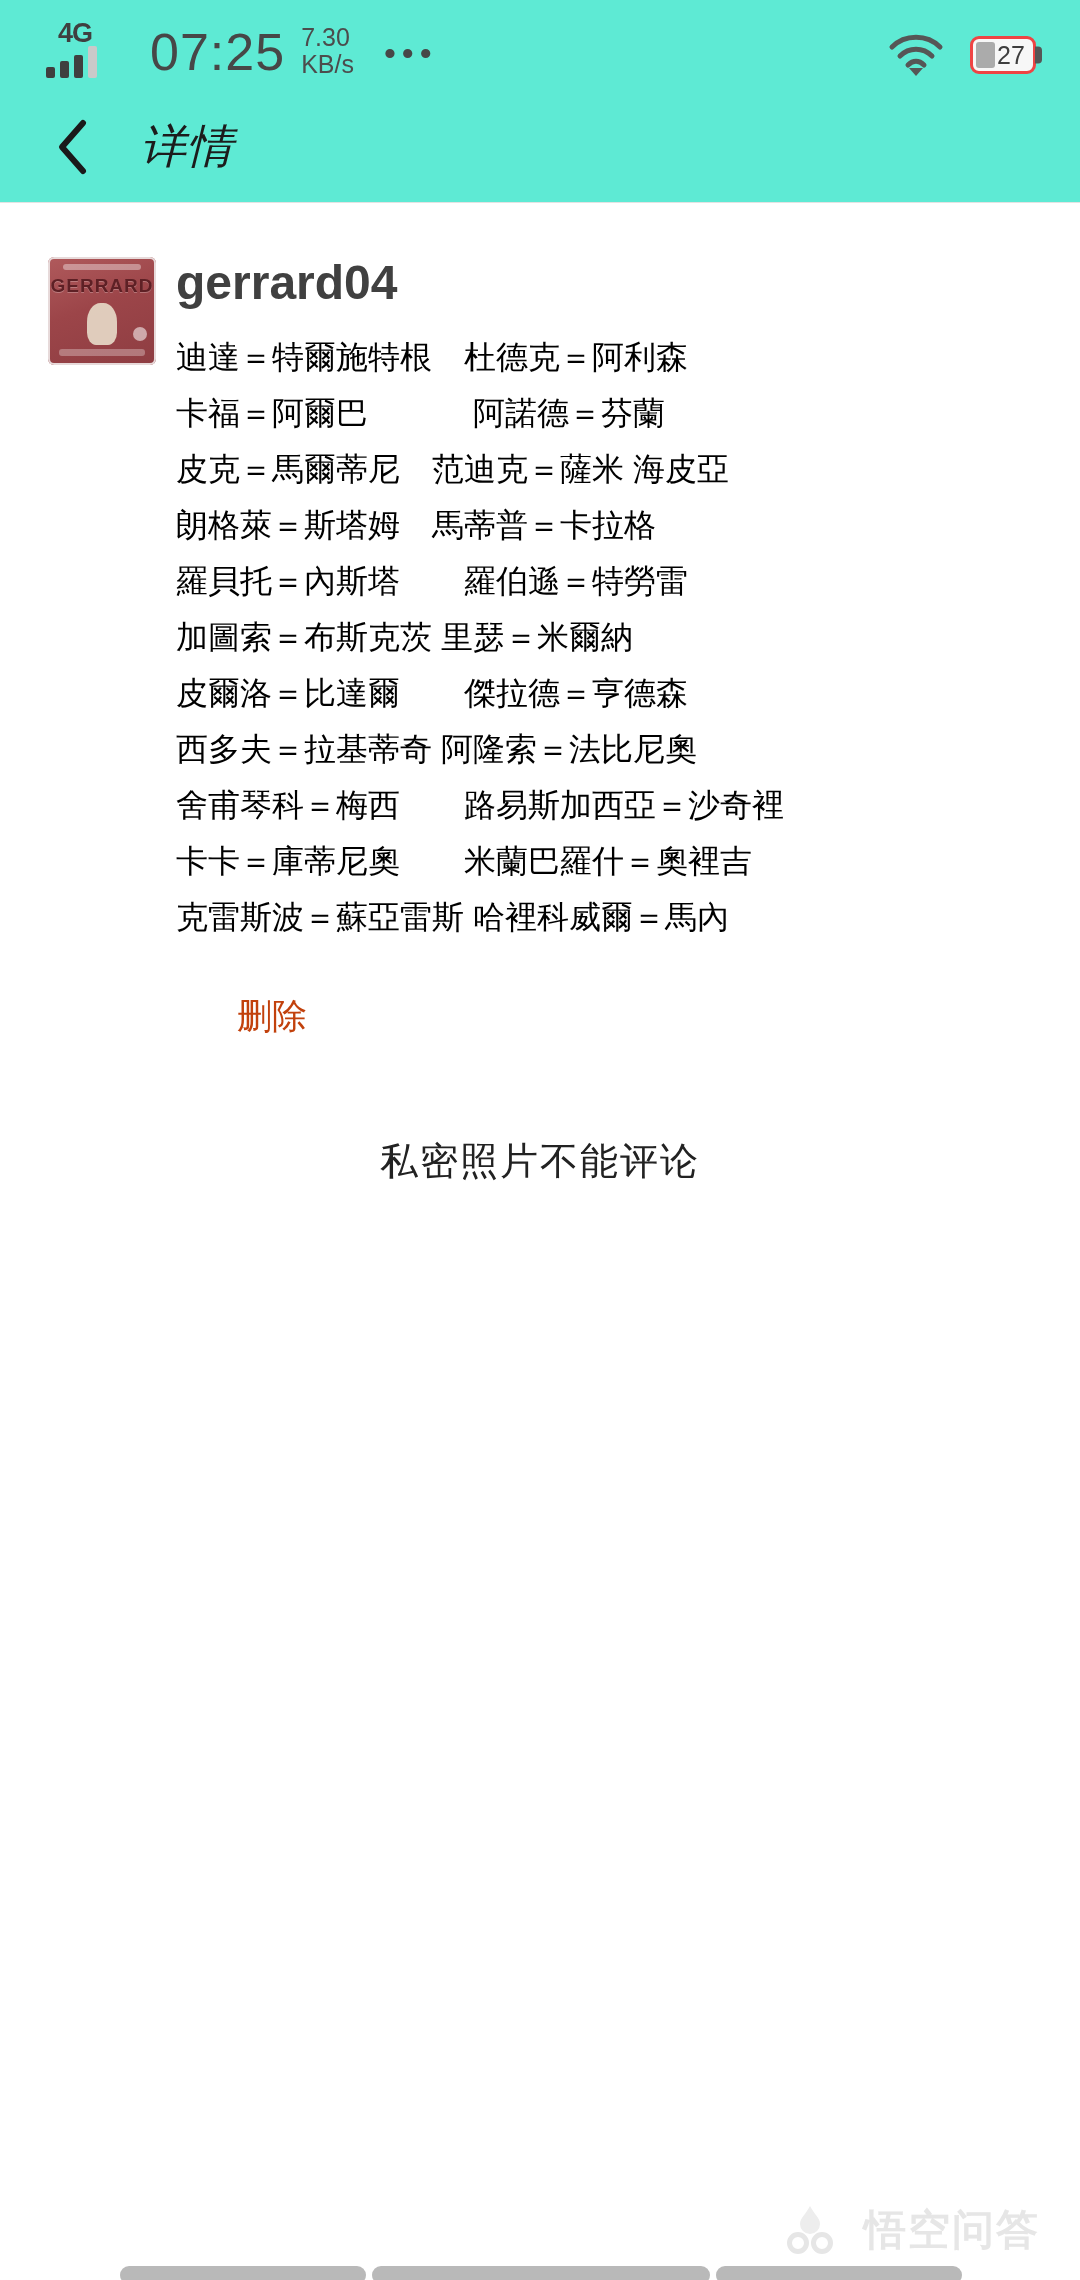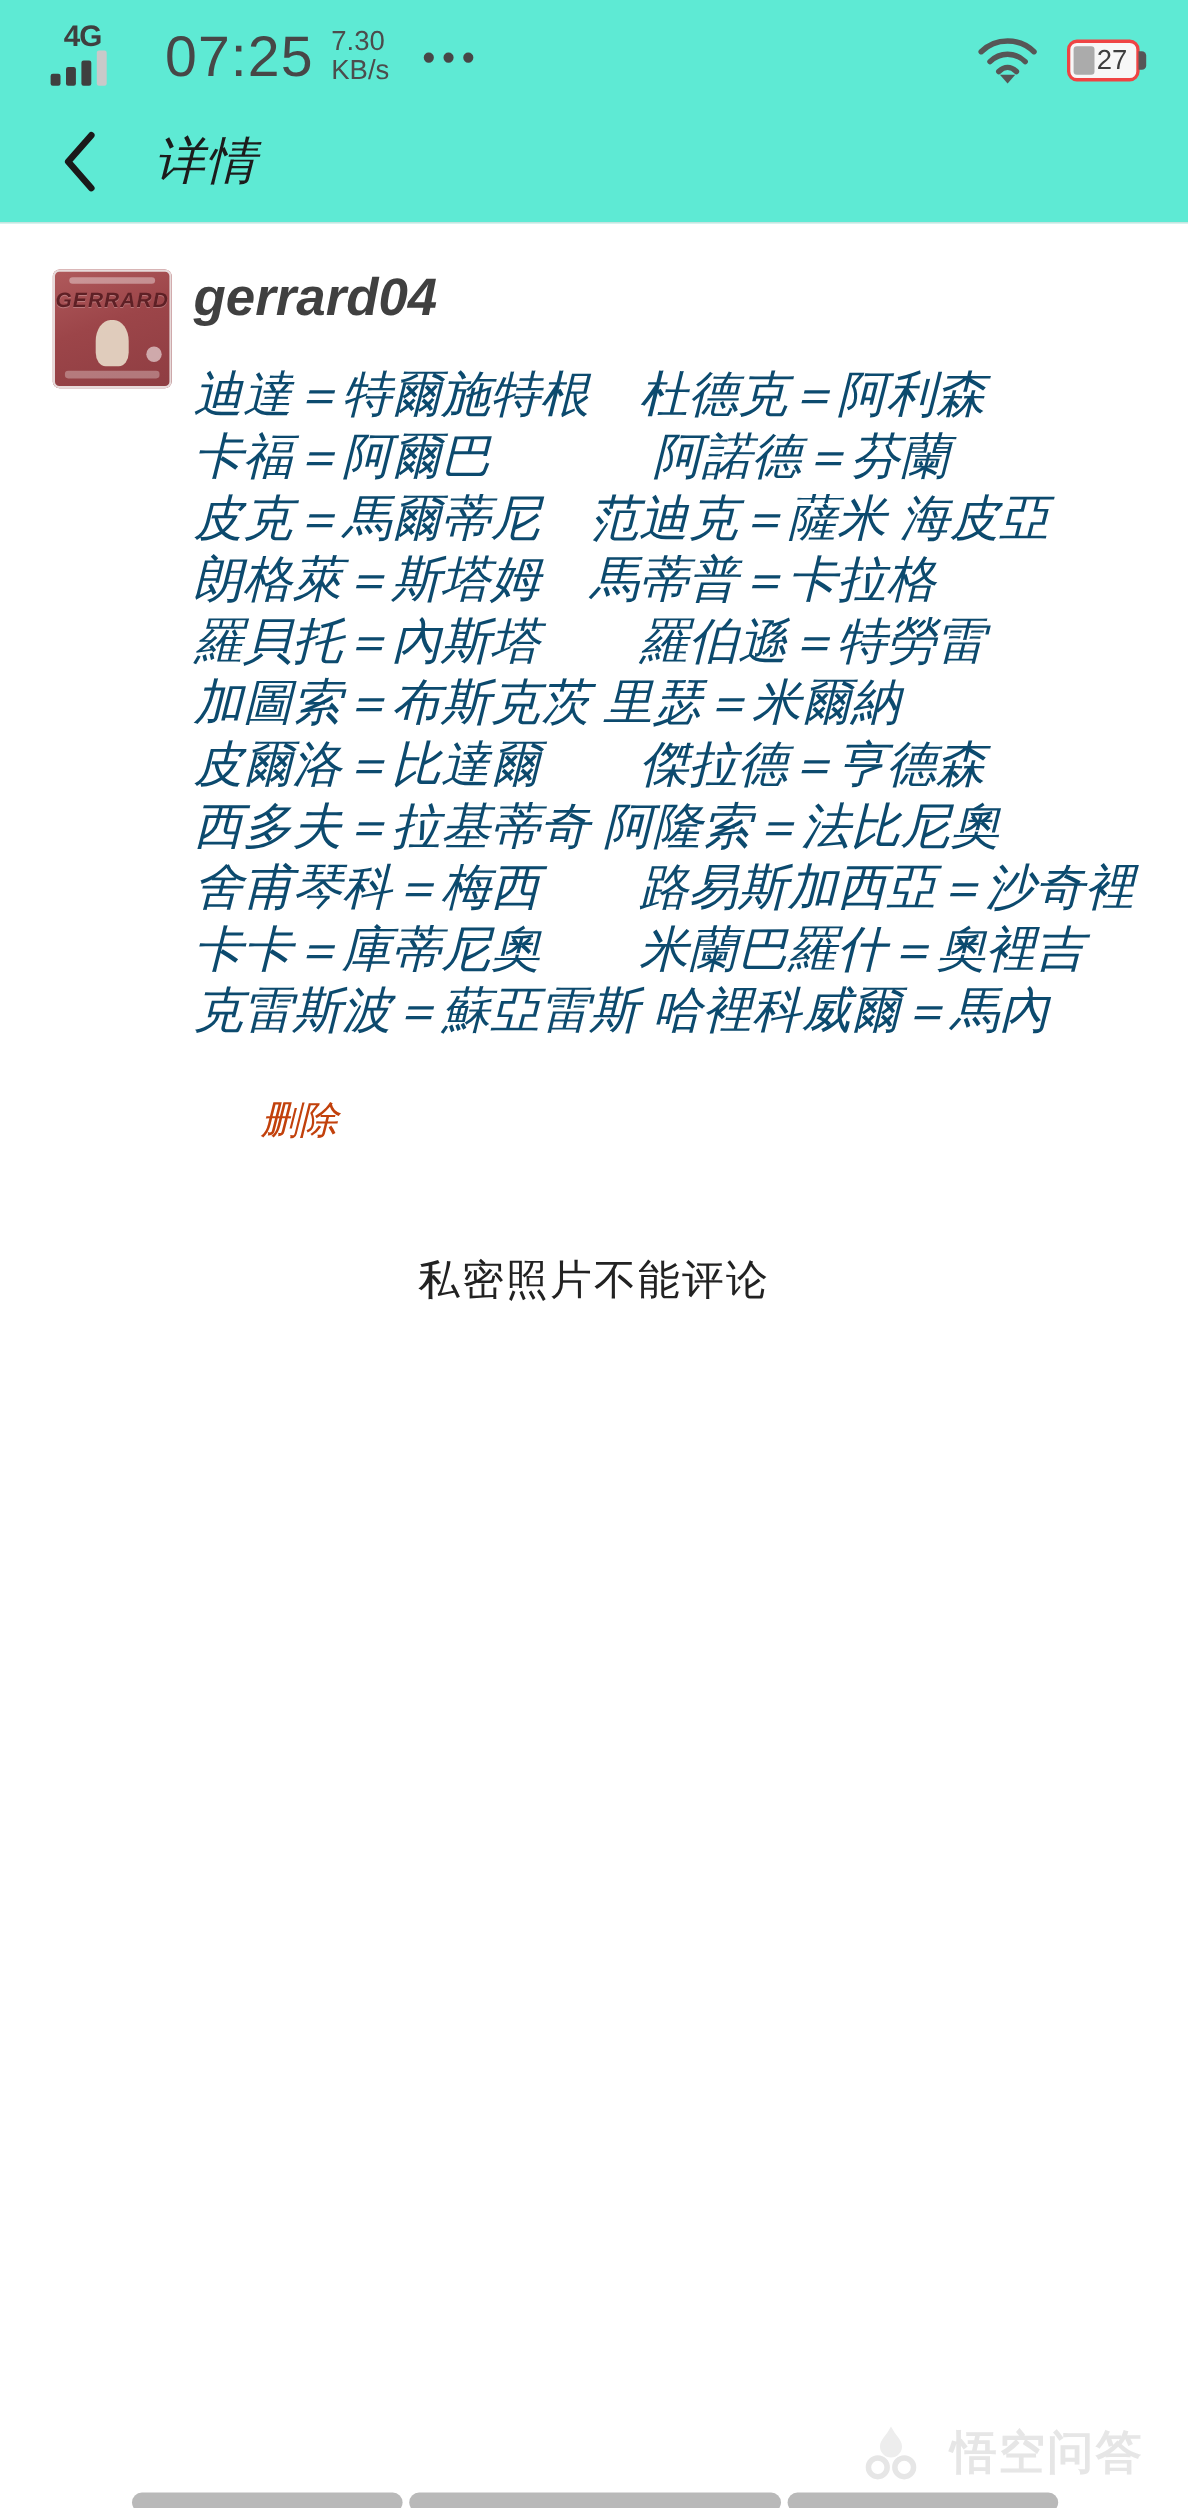--- a/index.html
+++ b/index.html
@@ -44,38 +44,38 @@
 
   .header{
     position:absolute;top:90px;left:0;width:1080px;height:113px;
     display:flex;align-items:center;box-sizing:border-box;padding:0 42px;
   }
   .back-btn{display:flex;align-items:center;justify-content:center;width:60px;height:80px;cursor:pointer;}
   .header-title{font-size:46px;color:#1c1c1c;margin-left:38px;letter-spacing:1px;font-style:italic;}
 
   
   .content{position:absolute;top:203px;left:0;width:1080px;}
-  .post{display:flex;padding:42px 48px 0 48px;box-sizing:border-box;font-style:italic;}
+  .post{display:flex;padding:54px 48px 0 48px;box-sizing:border-box;}
   .avatar{
     position:relative;width:108px;height:108px;flex:none;border-radius:6px;overflow:hidden;
     background:linear-gradient(160deg,#b05a5c 0%,#9c4549 45%,#8e3d42 100%);
     box-shadow:0 0 0 2px #e7dada inset;cursor:pointer;
   }
   .av-strip-top{position:absolute;top:7px;left:14%;width:72%;height:6px;background:rgba(255,255,255,.38);border-radius:3px;}
   .av-title{position:absolute;top:18px;left:0;width:100%;text-align:center;
     font-size:19px;font-weight:bold;color:#5e2025;letter-spacing:1px;
     text-shadow:0 1px 0 rgba(255,255,255,.25);}
   .av-figure{position:absolute;top:46px;left:50%;transform:translateX(-50%);
     width:30px;height:42px;background:#e8dcc9;border-radius:45% 45% 30% 30%;opacity:.9;}
   .av-strip-bottom{position:absolute;bottom:9px;left:10%;width:80%;height:7px;background:rgba(255,255,255,.30);border-radius:3px;}
   .av-dot{position:absolute;right:9px;bottom:24px;width:14px;height:14px;border-radius:50%;background:rgba(255,255,255,.55);}
 
   .post-main{margin-left:20px;min-width:0;}
   .username{font-size:48px;font-weight:600;color:#404040;line-height:1;margin-top:2px;cursor:pointer;}
-  .post-body{margin-top:36px;font-size:45px;line-height:56px;color:#0c4a6e;white-space:pre;}
+  .post-body{margin-top:22px;font-size:32px;line-height:56px;color:#000000;white-space:pre;}
   .post-meta{display:flex;align-items:center;margin-top:48px;}
   .post-date{font-size:35px;color:#9f9f9f;letter-spacing:1px;}
   .delete-link{font-size:35px;color:#c2410c;margin-left:61px;cursor:pointer;}
 
   .notice{margin-top:96px;text-align:center;font-size:38px;color:#222222;letter-spacing:2px;}
 
   
   .watermark{
     position:absolute;right:40px;bottom:22px;display:flex;align-items:center;gap:28px;
     color:#e6e6e6;font-size:42px;font-weight:bold;letter-spacing:2px;user-select:none;

